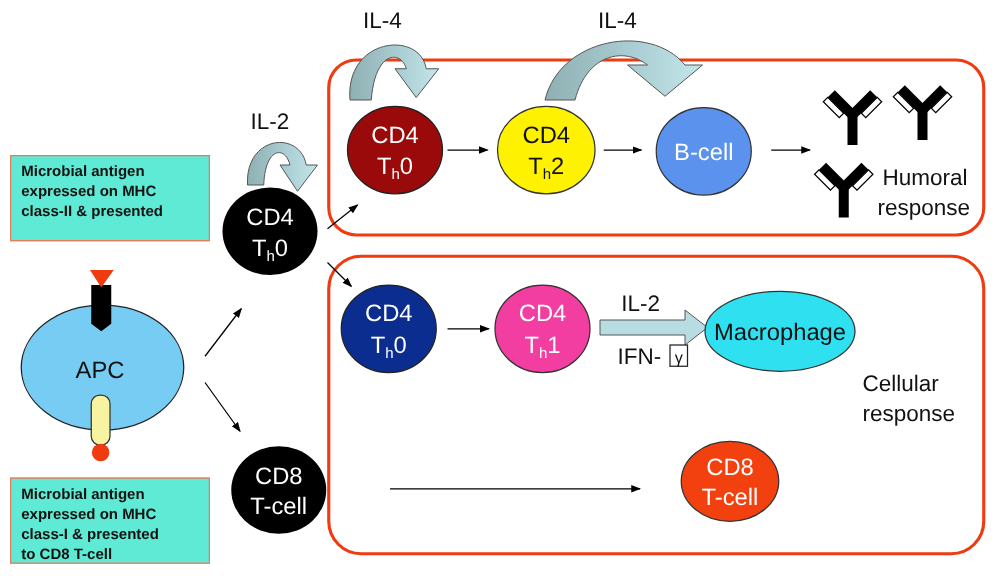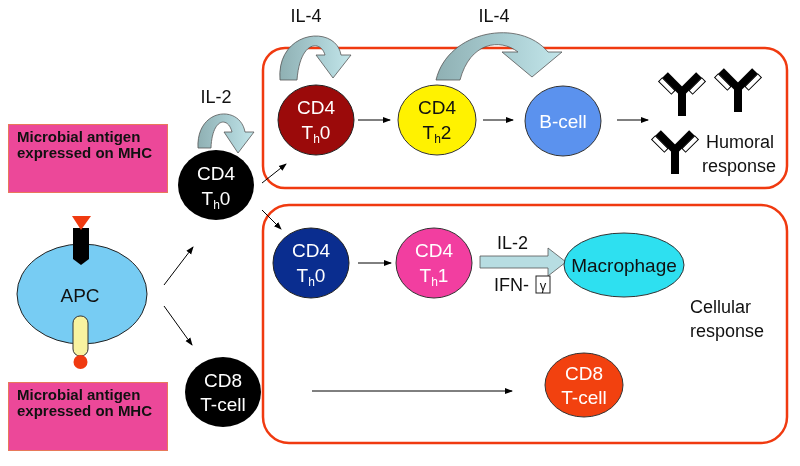--- a/index.html
+++ b/index.html
@@ -1,23 +1,23 @@
 <!DOCTYPE html>
 <html><head>
   <meta charset="utf-8">
   <style>
     html, body { margin: 0; padding: 0; background: #ffffff; }
     body { width: 800px; height: 466px; overflow: hidden; position: relative; font-family: "Liberation Sans", sans-serif; }
     #diagram { position: absolute; left: 0; top: 0; width: 800px; height: 466px; }
     .lbl { font-family: "Liberation Sans", sans-serif; }
     .note {
       position: absolute; box-sizing: border-box;
-      border: 1.5px solid #e8795a; background: #ec4899;
+      border: 1.5px solid #e8795a; background: #5eead4;
       font-family: "Liberation Sans", sans-serif; font-weight: bold;
-      font-size: 15px; line-height: 16px; color: #111;
+      font-size: 12px; line-height: 16px; color: #111;
       padding: 4px 8px;
     }
     .note span { display: block; white-space: nowrap; }
   </style>
 </head>
 <body>
 
 <svg id="diagram" viewBox="0 0 800 466" xmlns="http://www.w3.org/2000/svg">
   <defs>
     <marker id="ah" markerWidth="8" markerHeight="8" refX="7" refY="4" orient="auto" markerUnits="userSpaceOnUse">
@@ -140,17 +140,20 @@
   <text class="lbl" x="584" y="404" text-anchor="middle" font-size="19" fill="#fff">T-cell</text>
 
   <text class="lbl" x="216" y="103" text-anchor="middle" font-size="18" fill="#111">IL-2</text>
   <text class="lbl" x="306" y="22" text-anchor="middle" font-size="18" fill="#111">IL-4</text>
   <text class="lbl" x="494" y="22" text-anchor="middle" font-size="18" fill="#111">IL-4</text>
 </svg>
 
 <div class="note" style="left:8px; top:124px; width:160px; height:69px;">
   <span>Microbial antigen</span>
   <span>expressed on MHC</span>
+  <span>class-II &amp; presented</span>
 </div>
 <div class="note" style="left:8px; top:382px; width:160px; height:69px;">
   <span>Microbial antigen</span>
   <span>expressed on MHC</span>
+  <span>class-I &amp; presented</span>
+  <span>to CD8 T-cell</span>
 </div>
 
 </body></html>

